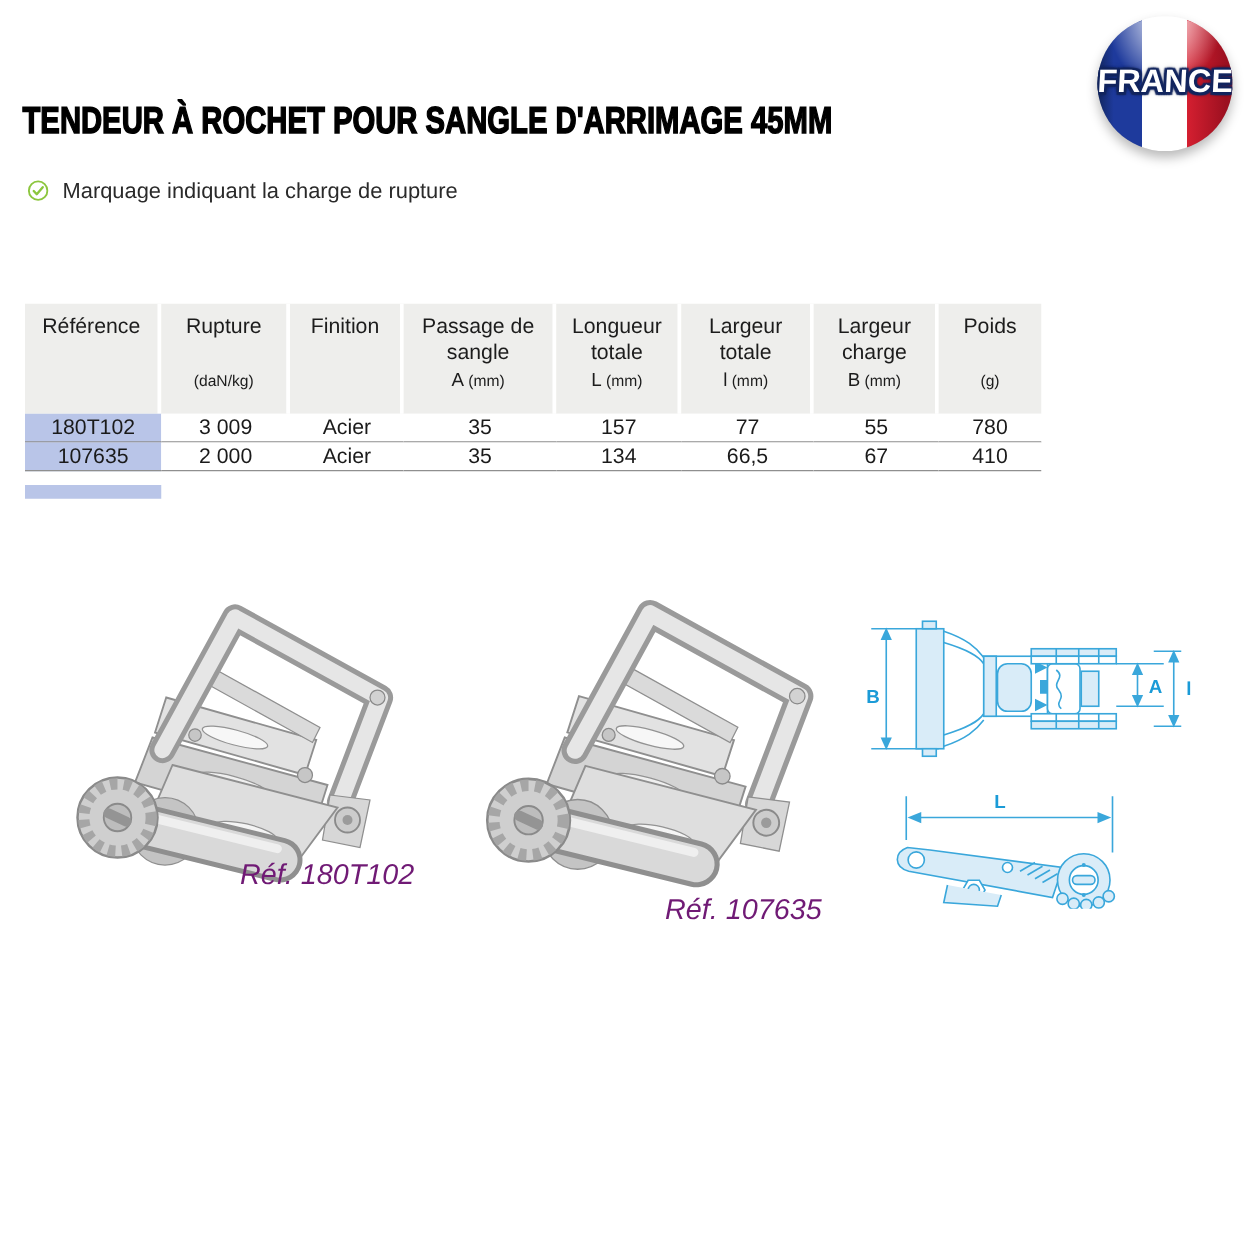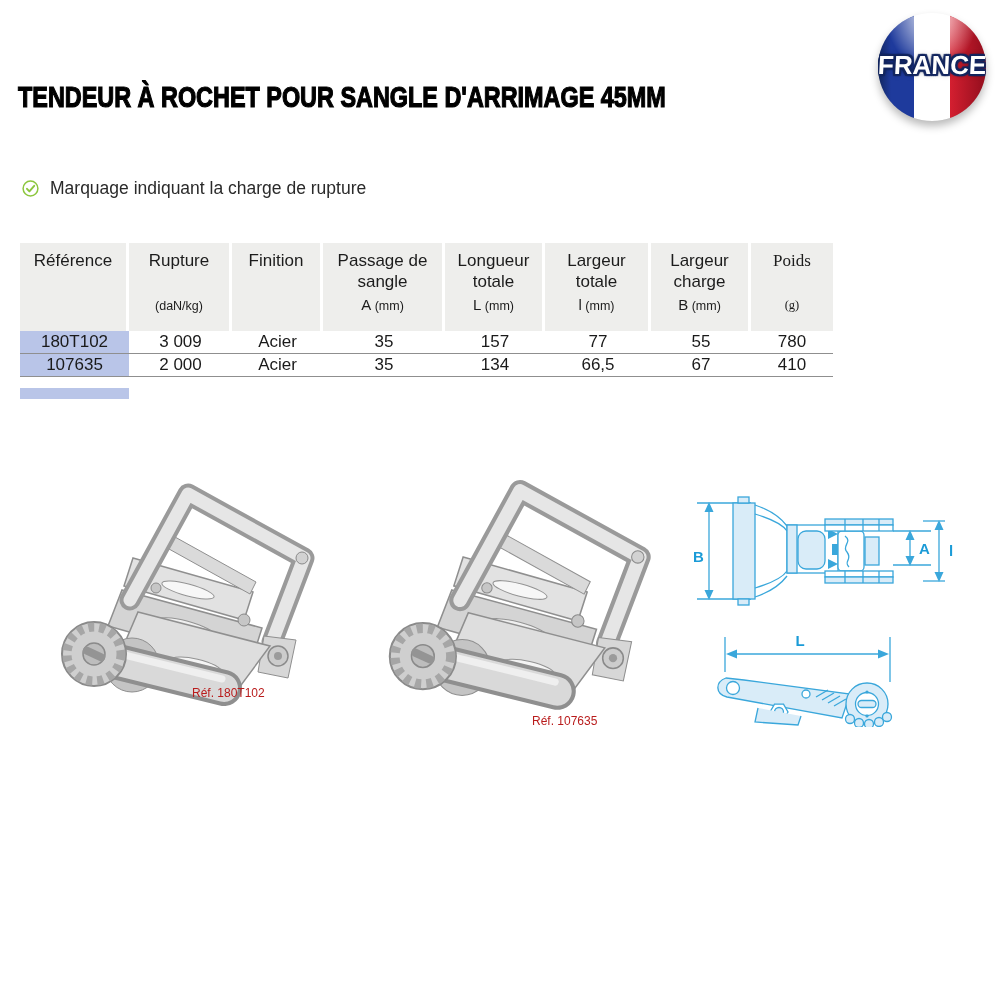--- a/index.html
+++ b/index.html
@@ -28,50 +28,50 @@
   
   .feature{position:absolute;left:22px;display:flex;align-items:center;gap:11px;
       font-size:17.5px;color:#2a2a2a;}
   .feature svg{flex:0 0 auto;}
 
   
   .spec-table{position:absolute;left:20px;top:243px;border-collapse:separate;border-spacing:0;
       table-layout:fixed;}
   .spec-table th{background:#eeeeec;border-right:3px solid #fff;vertical-align:top;
       padding:8px 3px 18px;height:76px;box-sizing:border-box;font-weight:normal;}
-  .spec-table th:last-child{border-right:none;font-family:Liberation Serif, serif;}
+  .spec-table th:last-child{border-right:none;}
   .h-wrap{display:flex;flex-direction:column;justify-content:space-between;height:62px;}
   .h-label{font-size:17px;color:#1c1c1c;line-height:1.22;text-align:center;}
   .h-unit{font-size:12.5px;color:#1c1c1c;text-align:center;}
   .h-dim{font-size:15px;}
   .spec-table td{height:20px;text-align:center;font-size:17px;color:#1a1a1a;
       border-bottom:1px solid #8f8f8f;background:#fff;box-sizing:border-box;}
   .spec-table td.ref{background:#b9c5e8;}
   .ref-stub{position:absolute;left:20px;top:388px;width:109px;height:11px;background:#b9c5e8;}
 
   
-  .caption{position:absolute;font-size:12px;color:#b91c1c;}
+  .caption{position:absolute;font-size:23px;color:#701a75;font-style:italic;}
   .photo{position:absolute;}
   .diagram{position:absolute;}
   .dim-label{font-weight:bold;font-size:15px;fill:#1b9bd7;}
 </style>
 </head>
 <body>
 
 <div class="page">
 
   <h1 class="page-title">TENDEUR À ROCHET POUR SANGLE D'ARRIMAGE 45MM</h1>
 
   <div class="france-badge">
     <div class="flag-stripes"></div>
     <div class="badge-gloss"></div>
     <span class="badge-text">FRANCE</span>
   </div>
 
-  <div class="feature" style="top:142px;margin-top:36px;">
+  <div class="feature" style="top:142px;">
     <svg width="17" height="17" viewBox="0 0 17 17">
       <circle cx="8.5" cy="8.5" r="7.4" fill="none" stroke="#8cc63e" stroke-width="1.5"></circle>
       <path d="M5,8.8 l2.4,2.6 L12.2,5.8" fill="none" stroke="#8cc63e" stroke-width="1.9" stroke-linecap="round" stroke-linejoin="round"></path>
     </svg>
     <span>Marquage indiquant la charge de rupture</span>
   </div>
 
   <table class="spec-table">
     <colgroup>
       <col style="width:109px">

